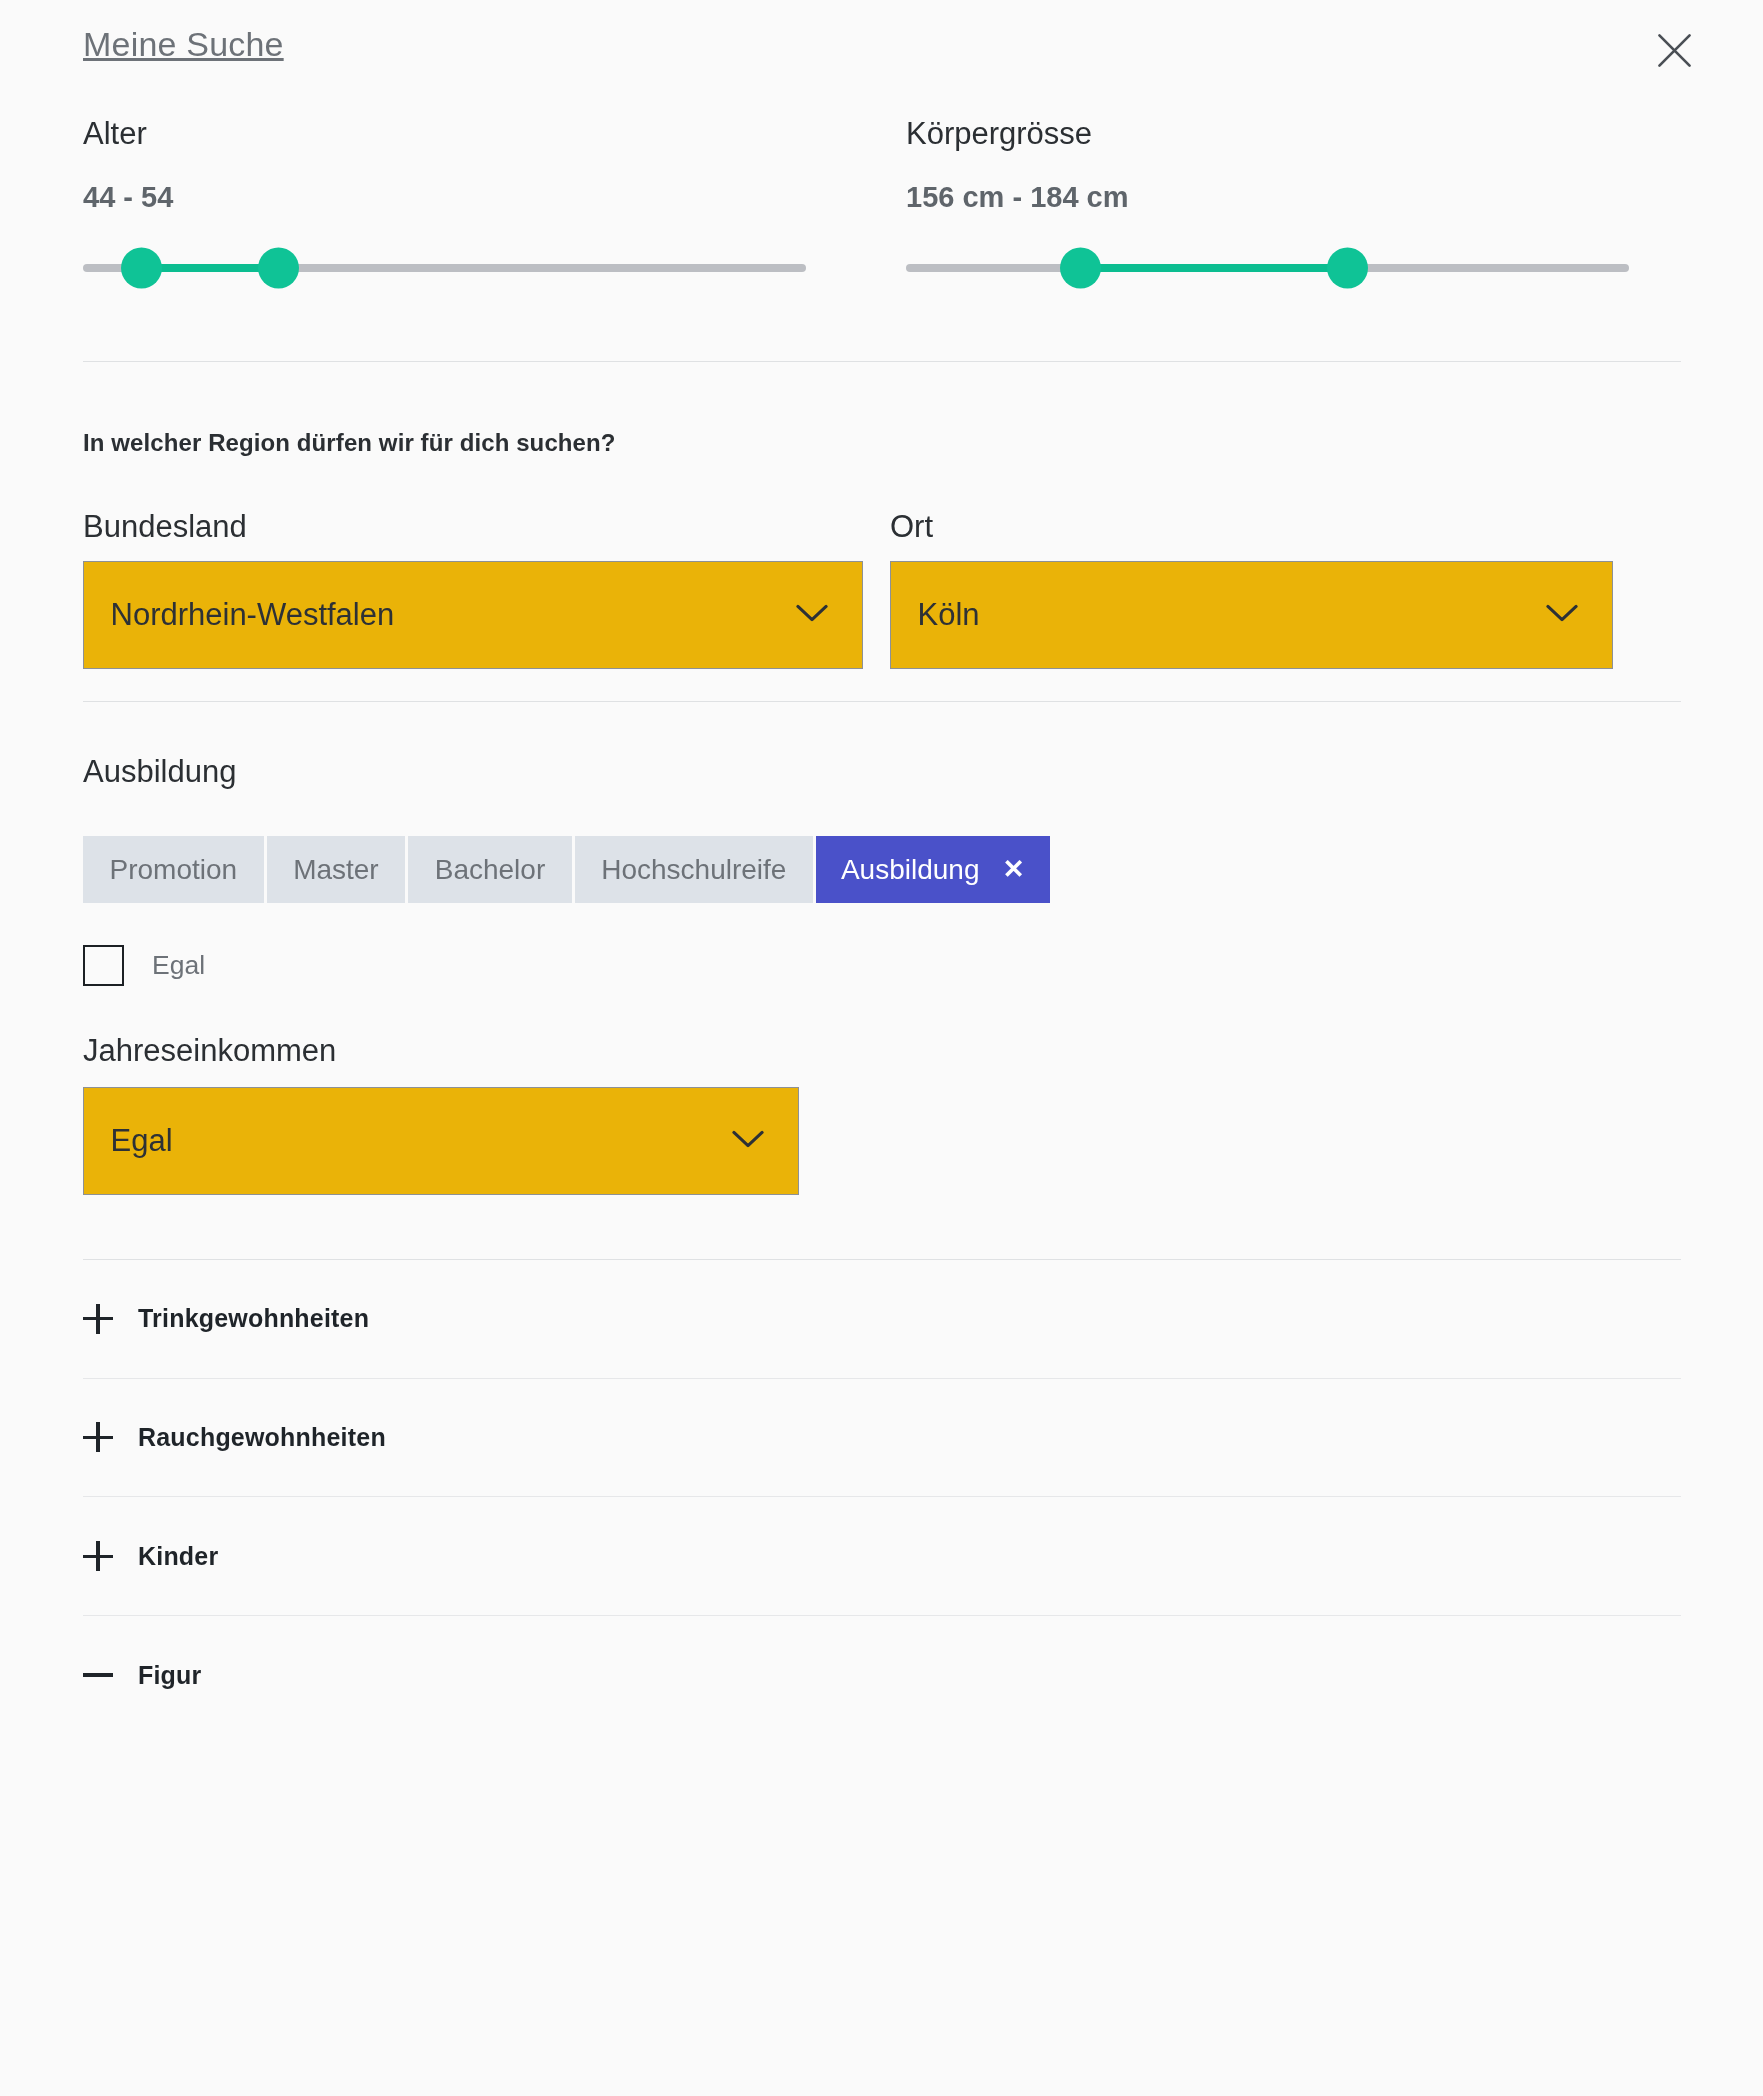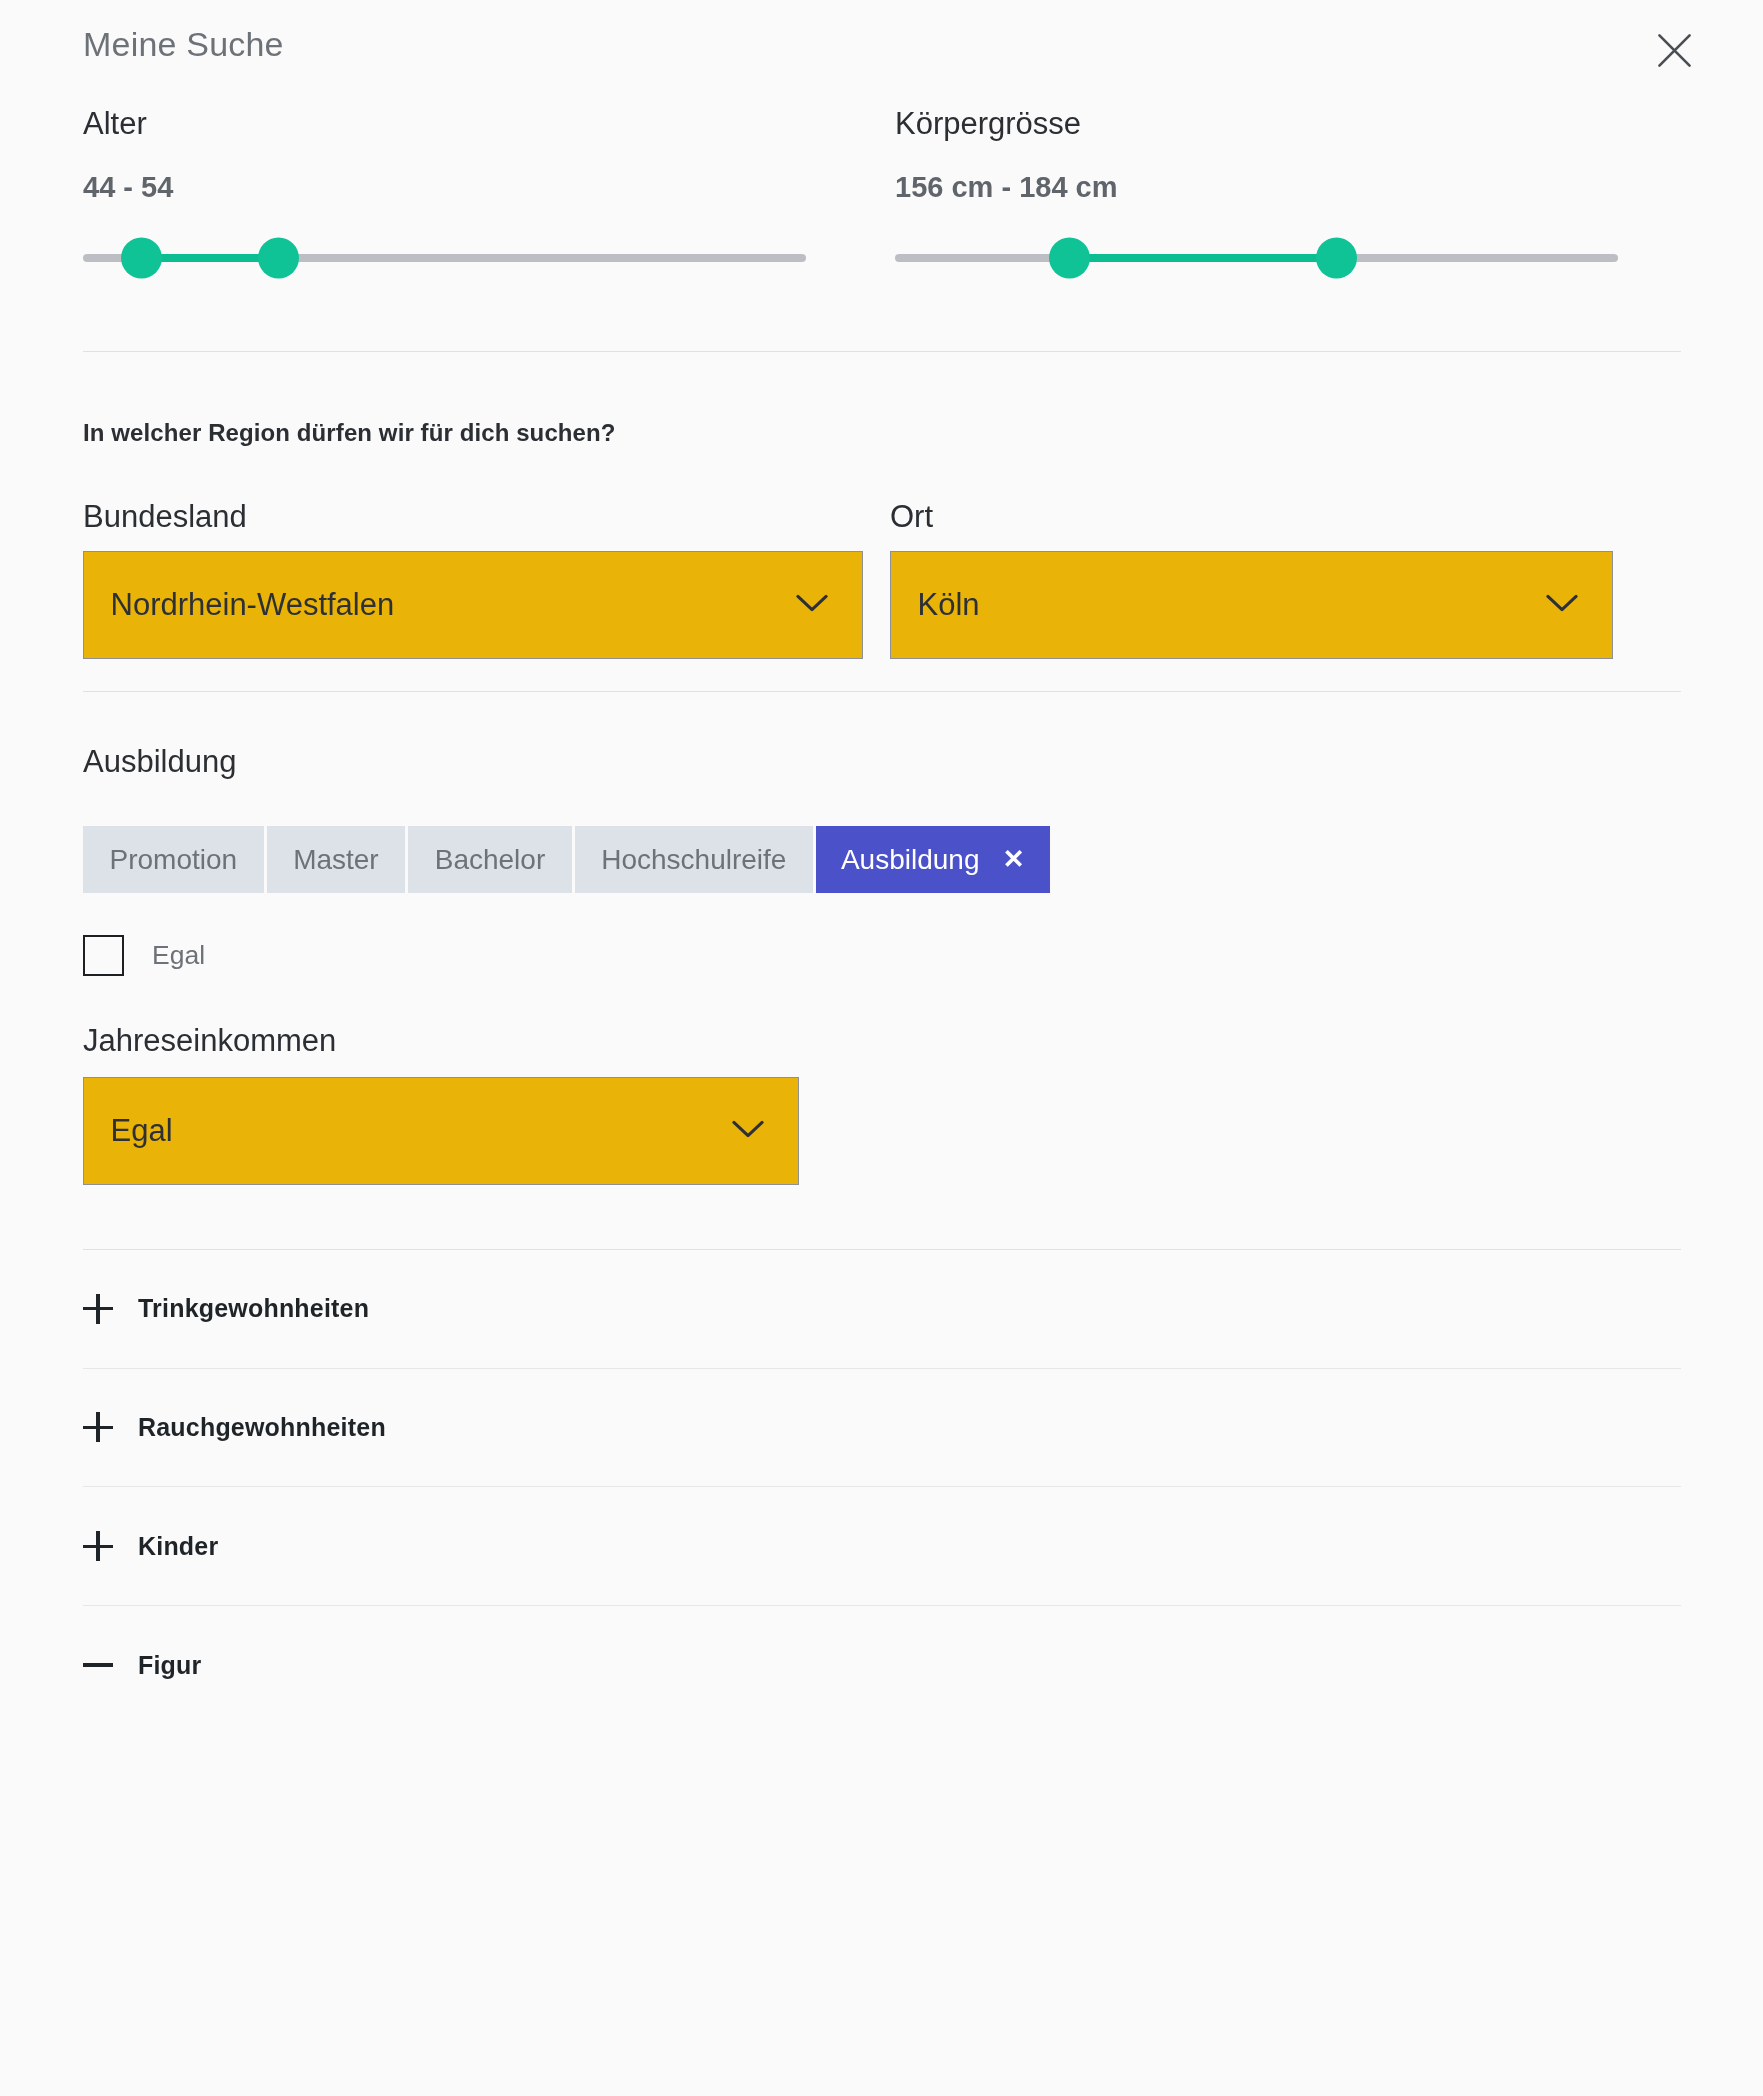--- a/index.html
+++ b/index.html
@@ -27,41 +27,42 @@
     display: flex;
     align-items: center;
     justify-content: space-between;
   }
   .panel-title {
     font-size: 34px;
     color: #6d7278;
     font-weight: 400;
     letter-spacing: 0.2px;
     line-height: 1;
+    text-decoration: underline;
   }
   .close-btn {
     position: absolute;
     top: 25px;
     right: 64px;
     width: 51px;
     height: 51px;
     display: flex;
     align-items: center;
     justify-content: center;
     cursor: pointer;
     background: none;
     border: none;
   }
   .close-btn svg { display: block; }
 
   
   .slider-row {
     display: flex;
-    gap: 4px;
-    margin-top: 17px;
+    gap: 15px;
+    margin-top: 27px;
   }
   .slider-block { width: 723px; }
   .slider-block.right { margin-left: 85px; }
 
   .field-heading {
     font-size: 31px;
     color: #2b2f33;
     font-weight: 400;
     line-height: 1.2;
   }

